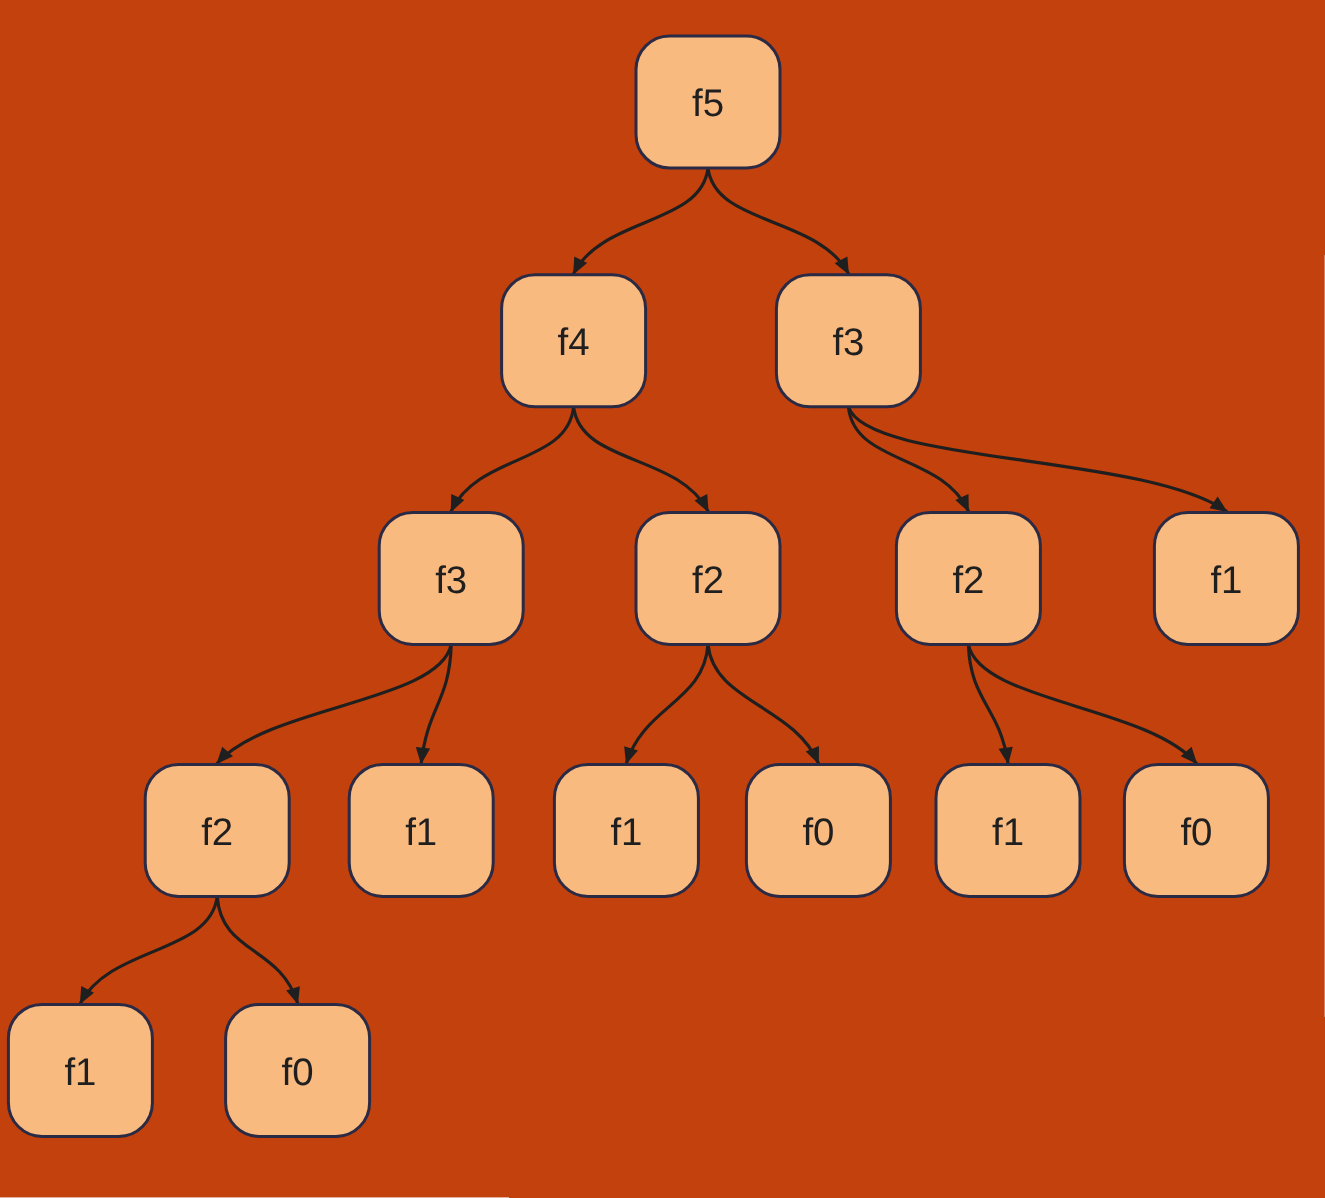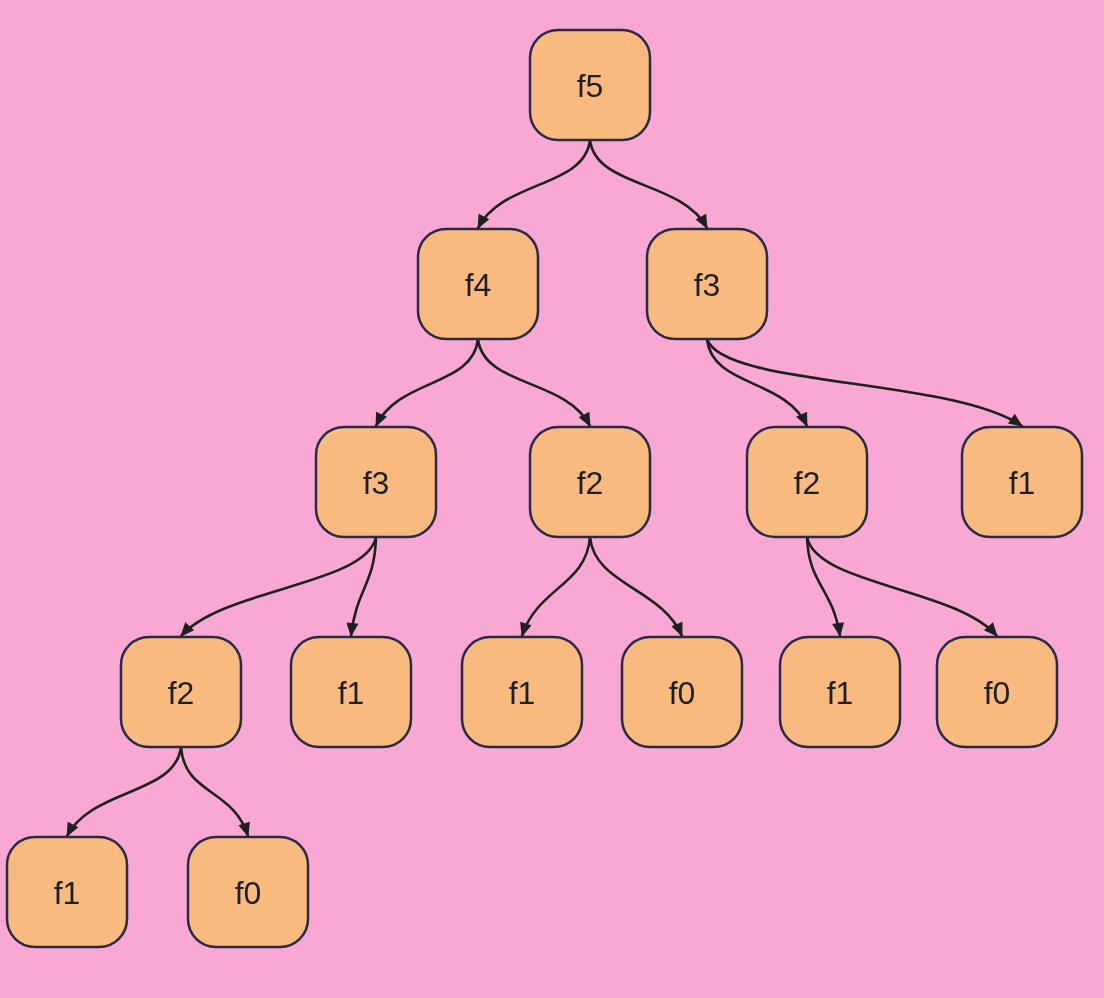--- a/index.html
+++ b/index.html
@@ -5,21 +5,21 @@
   html, body {
     margin: 0;
     padding: 0;
     background: #ffffff;
     font-family: "Liberation Sans", sans-serif;
   }
   .canvas-wrap {
     position: relative;
     width: 1104px;
     height: 998px;
-    background: #f9a8d4;
+    background: #c2410c;
     overflow: hidden;
   }
   svg { display: block; }
   .node-rect {
     stroke-width: 2.5px;
   }
   .node-label {
     font-family: "Liberation Sans", sans-serif;
     font-size: 32px;
     pointer-events: none;

